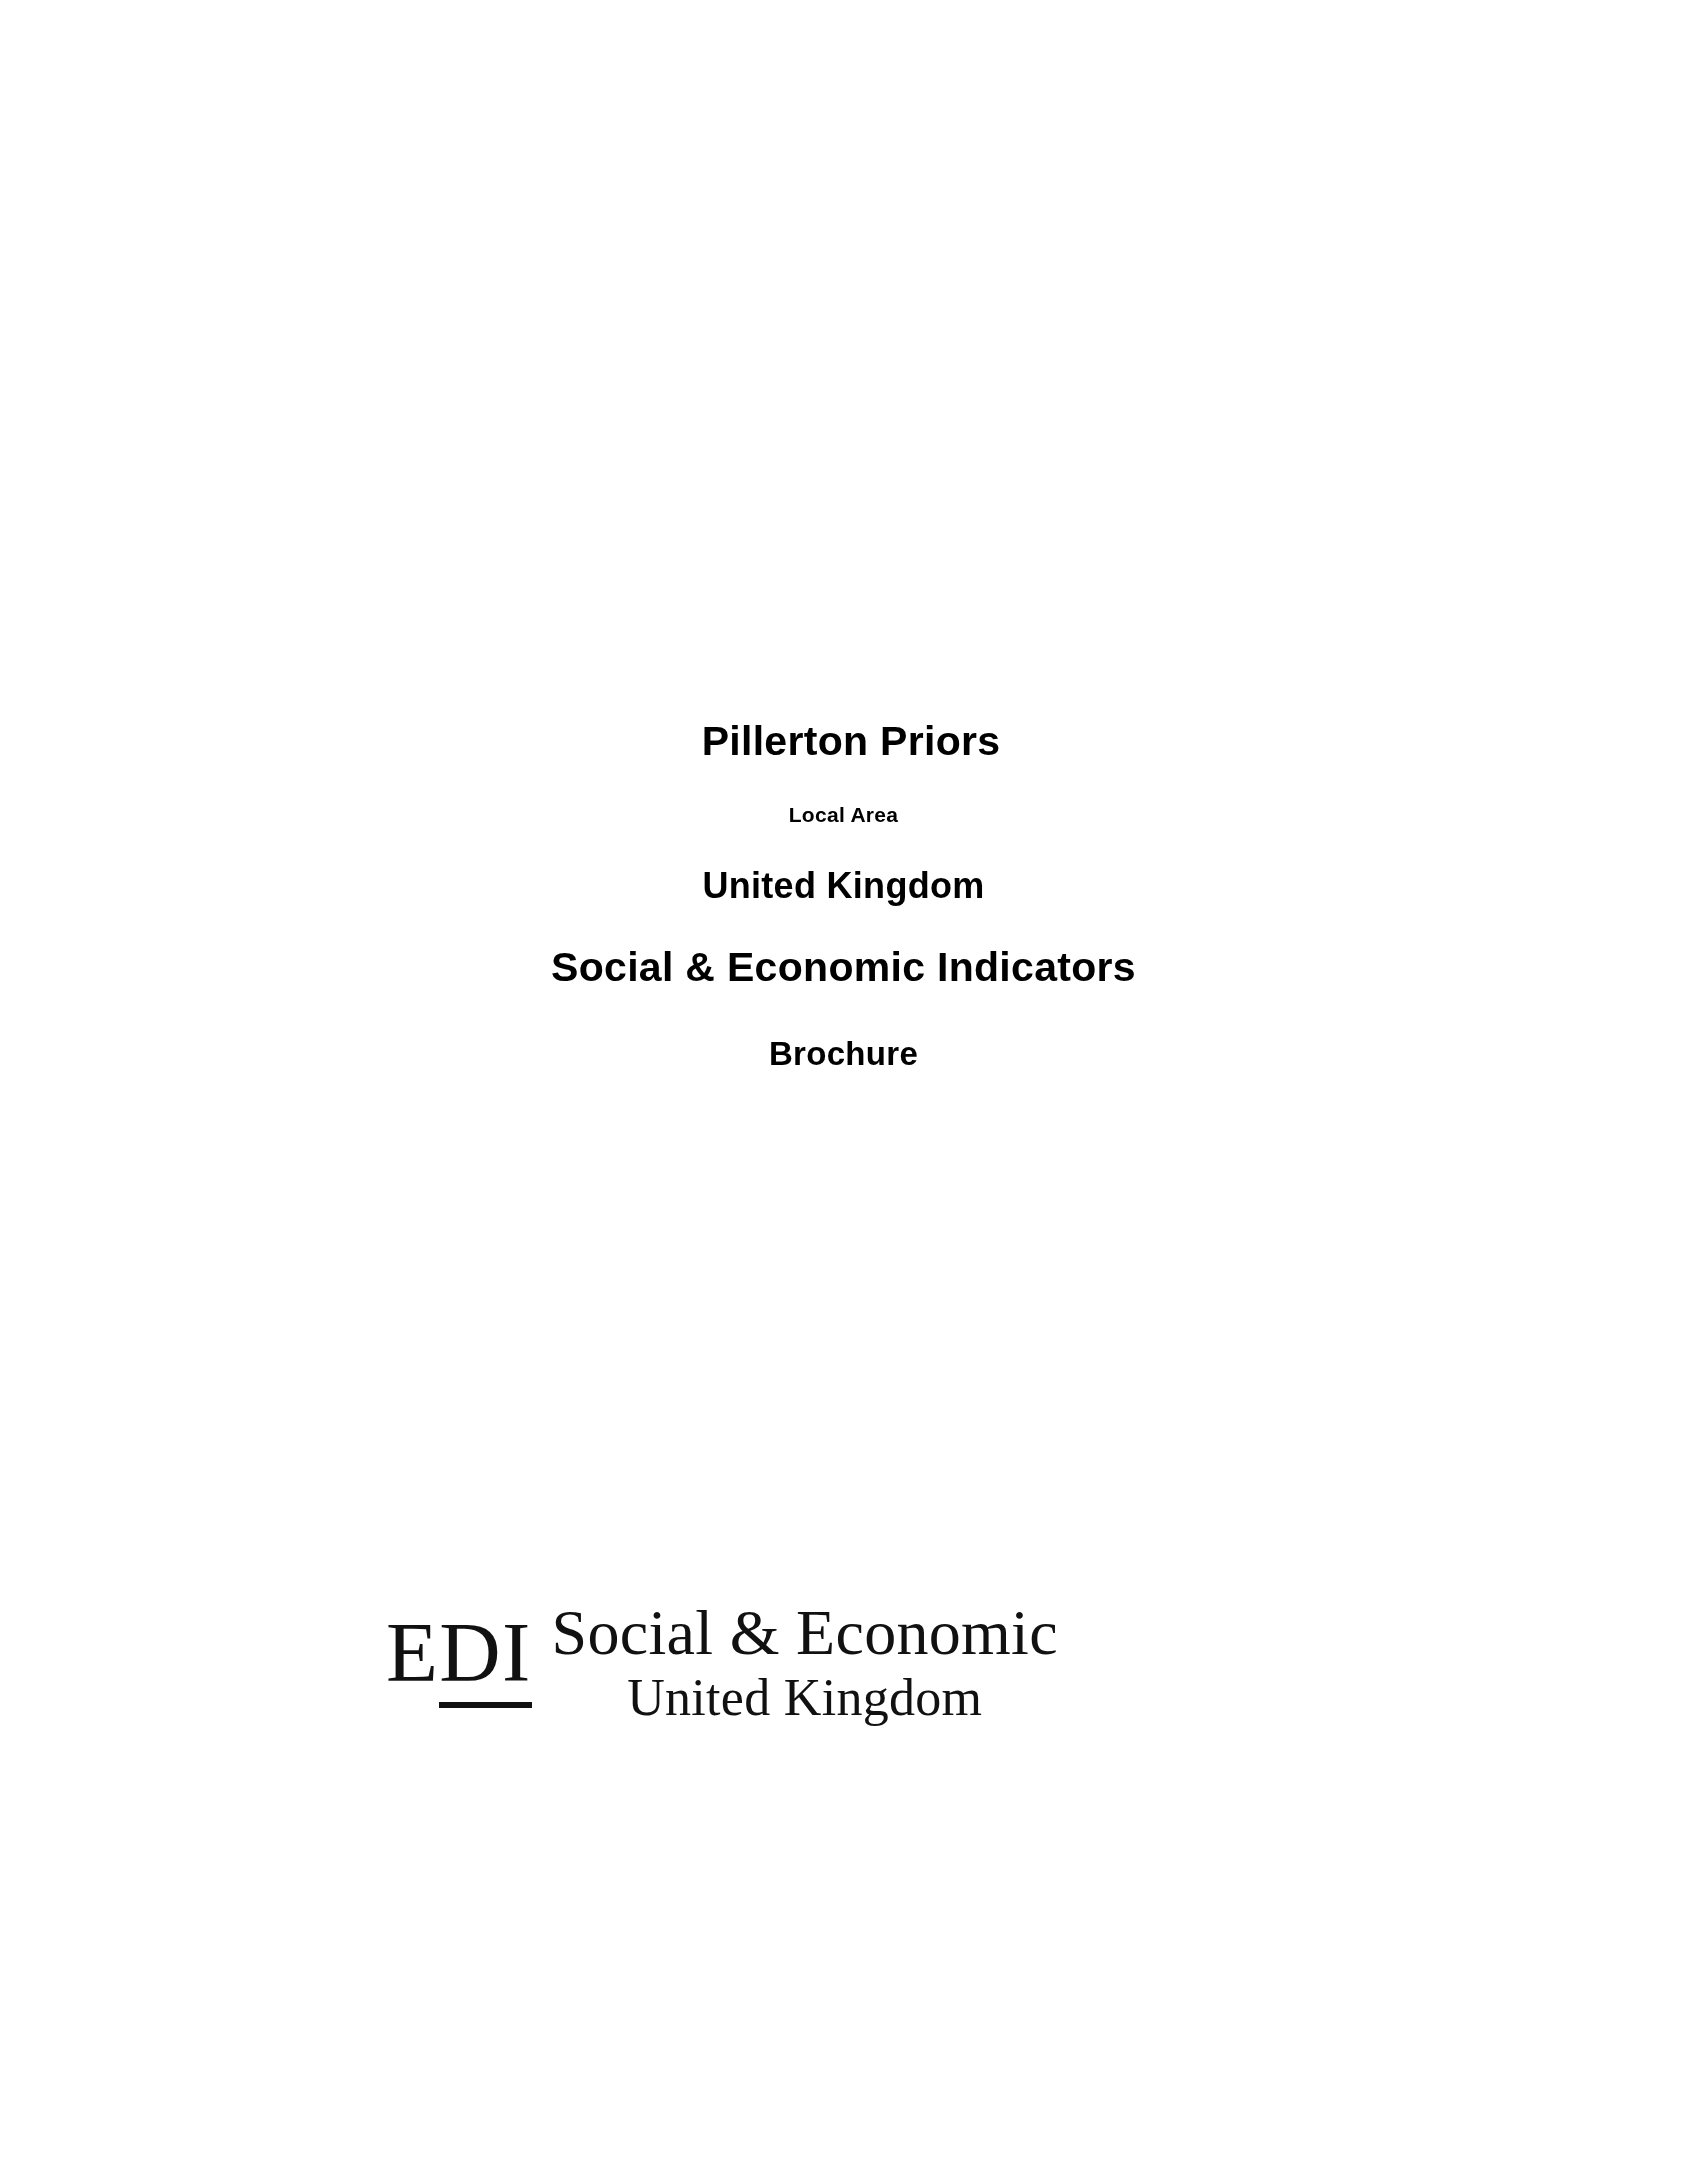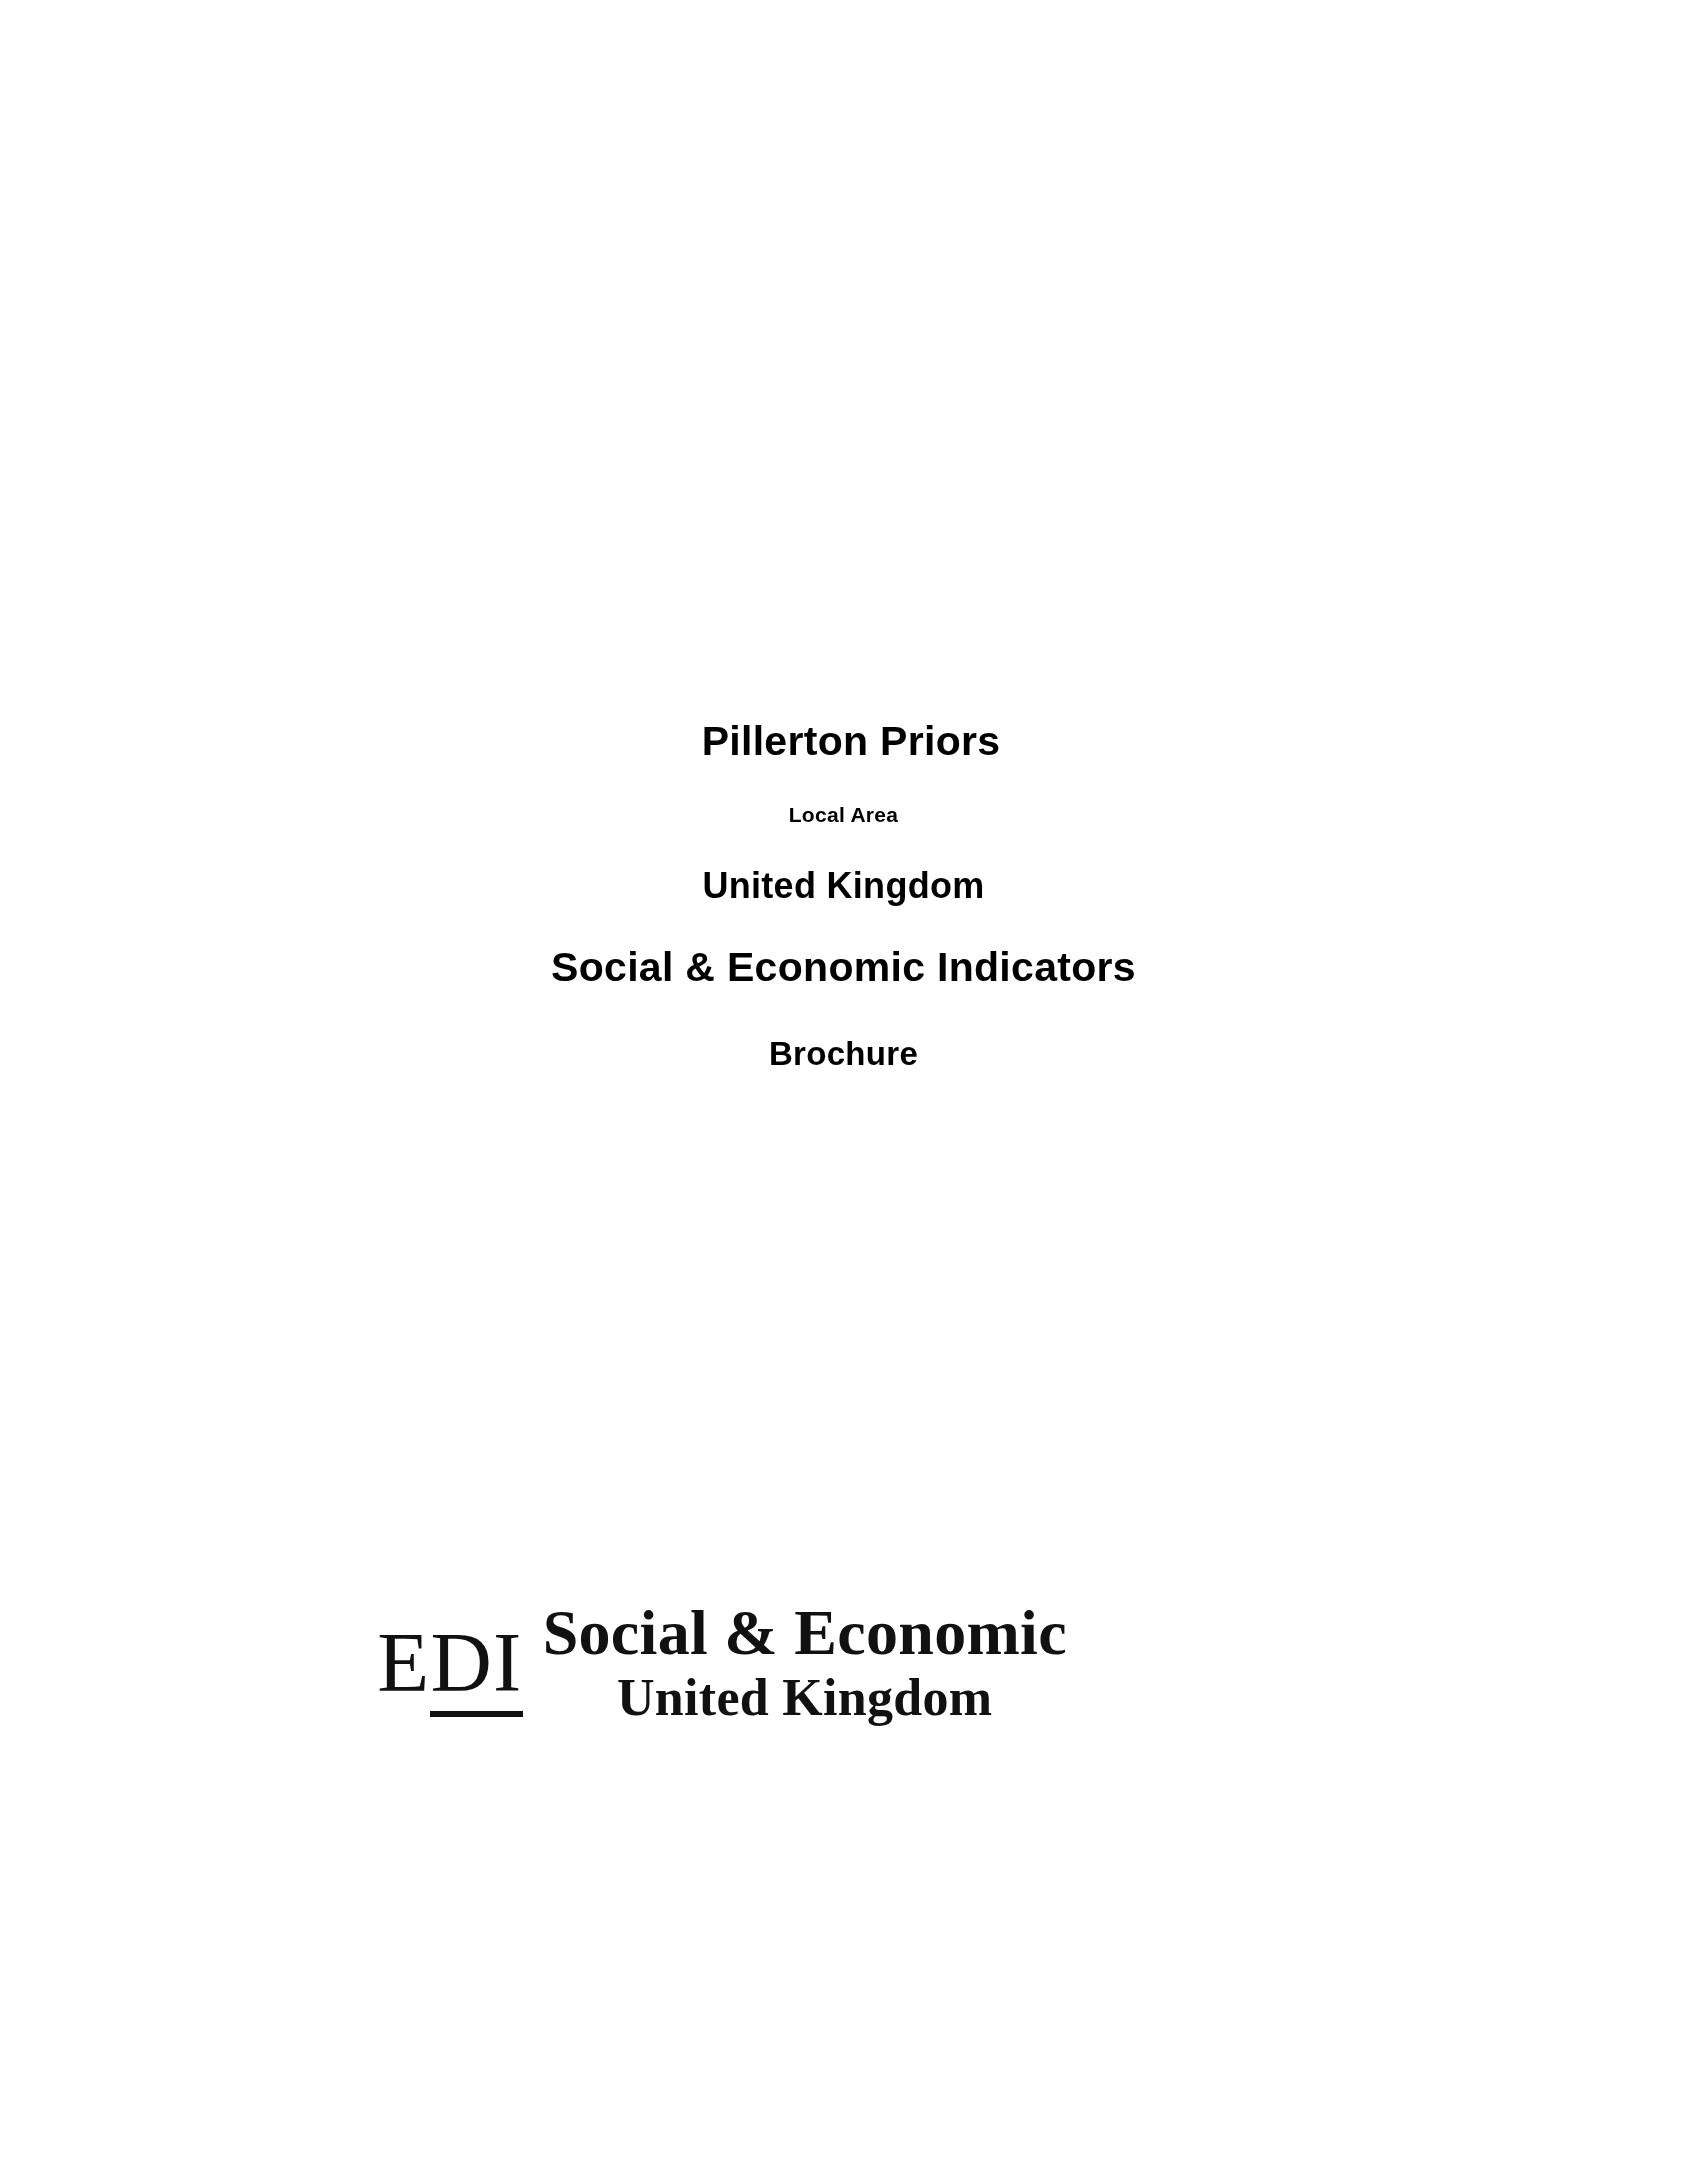--- a/index.html
+++ b/index.html
@@ -80,41 +80,40 @@
   }
 
   
   .footer-logo {
     position: absolute;
     top: 1601px;
     left: 0;
     width: 1444px;
     display: flex;
     justify-content: center;
-    align-items: center;
+    align-items: flex-start;
     font-family: "Liberation Serif", serif;
     color: #111111;
   }
   .edi-mark {
     font-size: 85px;
     line-height: 1;
     letter-spacing: 1.3px;
     position: relative;
     padding-bottom: 9.3px;
     margin-top: 9.3px;
   }
   .edi-mark .underlined {
     border-bottom: 6px solid #111111;
     padding-bottom: 2.6px;
   }
   .edi-words {
     margin-left: 20px;
     text-align: center;
     line-height: 1.0;
-    font-weight: bold;
   }
   .edi-words .w1 {
     font-size: 64px;
     letter-spacing: 0.3px;
   }
   .edi-words .w2 {
     font-size: 52px;
     margin-top: 6.6px;
     letter-spacing: 0.3px;
   }

